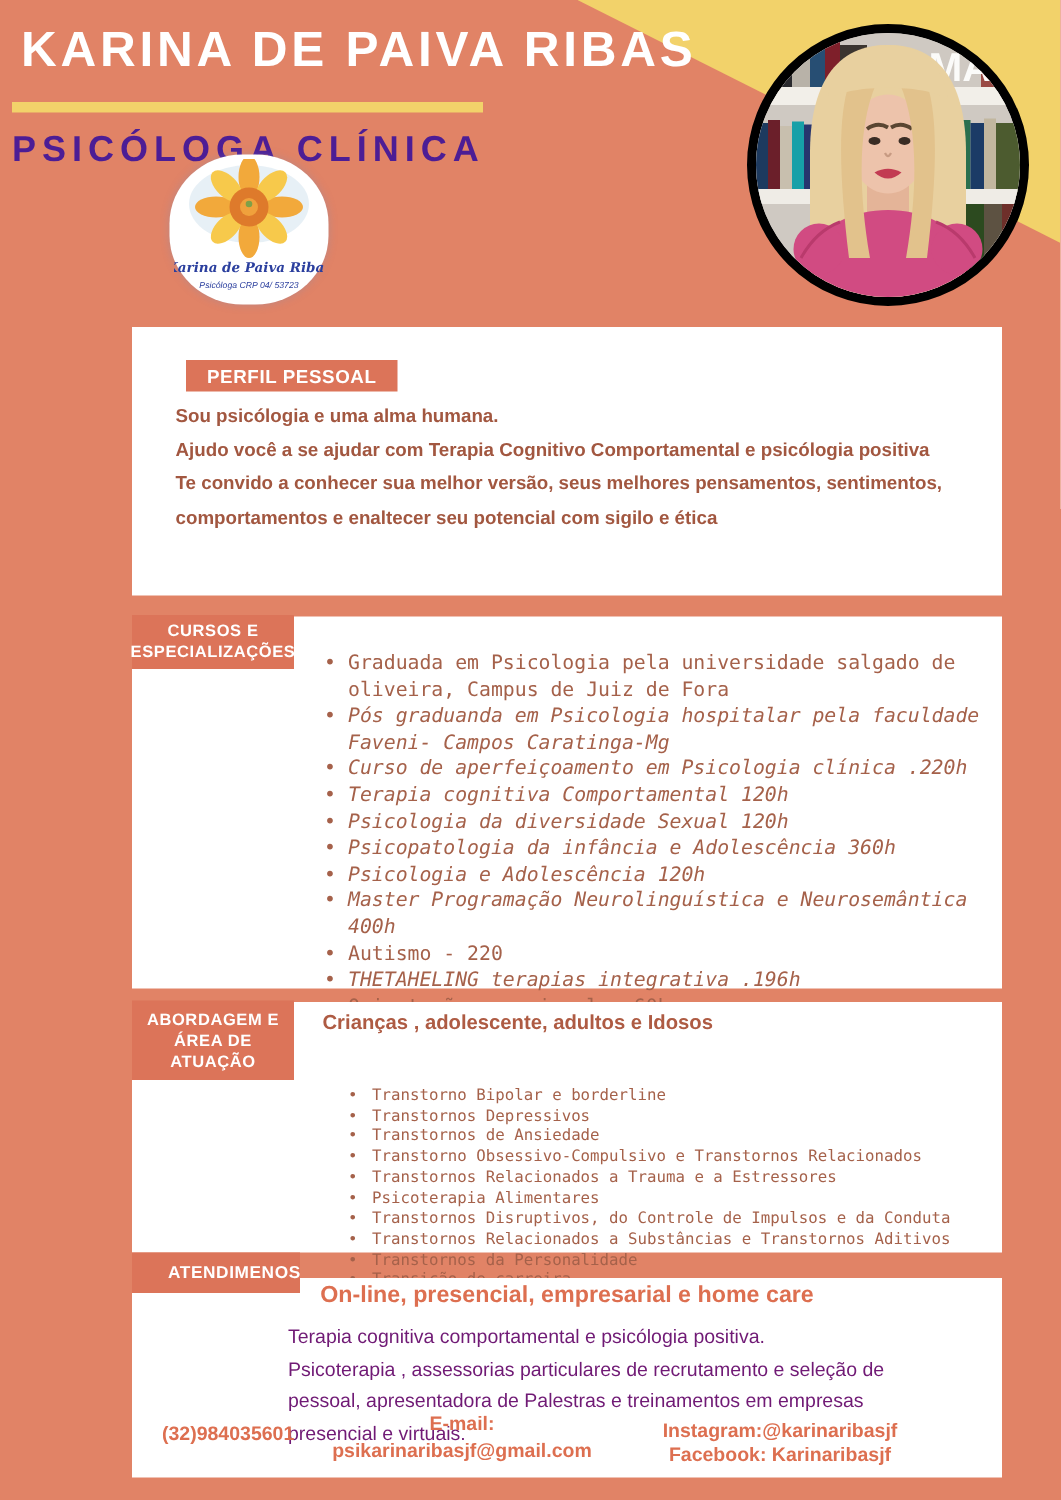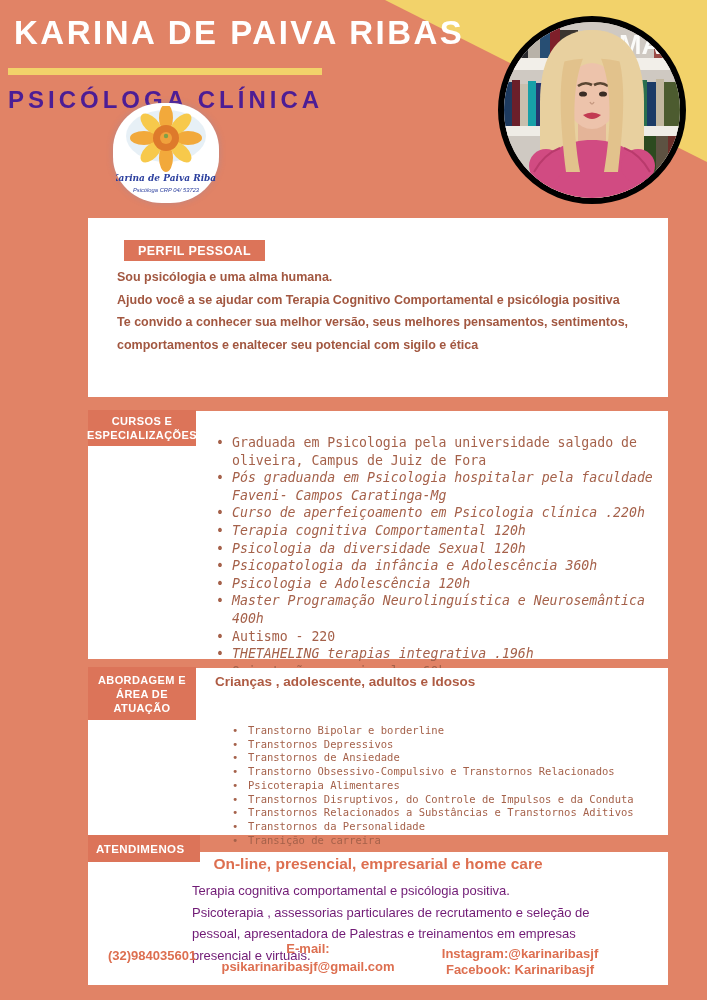--- a/index.html
+++ b/index.html
@@ -30,21 +30,21 @@
   .card.perfil{top:218px; height:179px;}
   .card.cursos{top:411px; height:248px;}
   .card.abordagem{top:668px; height:167px;}
   .card.atendimentos{top:852px; height:133px;}
   .label{position:absolute; background:#DC7459; color:#fff; font-weight:bold;
          display:flex; align-items:center; justify-content:center; text-align:center;
          white-space:pre-line; z-index:3; letter-spacing:.4px;}
   .label.perfil-l{left:4px; top:22px; width:141px; height:21px; font-size:12.5px;margin-left:32px;}
   .label.cursos-l{left:0; top:-1px; width:108px; height:36px; font-size:11px; line-height:14px;}
   .label.abordagem-l{left:0; top:-1px; width:108px; height:53px; font-size:11px; line-height:14px;}
-  .label.atend-l{left:0; top:-17px; width:112px; height:27px; font-size:11.5px; justify-content:flex-start; padding-left:8px; box-sizing:border-box;}
+  .label.atend-l{left:0; top:-17px; width:112px; height:27px; font-size:11.5px; justify-content:flex-start; padding-left:24px; box-sizing:border-box;}
   .perfil-text{position:absolute; left:29px; top:48px; width:548px; color:#A25740;
                font-size:12.5px; font-weight:bold; line-height:22.5px; white-space:pre-line;}
   ul.mono{list-style:none; margin:16px; padding:0; color:#A5614A;
           font-family:"DejaVu Sans Mono", monospace;}
   ul.mono li{position:relative; padding-left:16px;}
   ul.mono li::before{content:"•"; position:absolute; left:0; top:0;}
   ul.mono li.italic{font-style:italic;}
   .cursos-list{position:absolute; left:112px; top:7px; width:452px;
                font-size:13.2px; line-height:17.6px;}
   .abordagem-header{position:absolute; left:127px; top:6px; color:#AE5B43;
@@ -182,20 +182,21 @@
     <div class="label abordagem-l">ABORDAGEM E
 ÁREA DE
 ATUAÇÃO</div>
     <div class="abordagem-header">Crianças , adolescente, adultos e Idosos</div>
     <ul class="mono abordagem-list">
 
     <li>Transtorno Bipolar e borderline</li>
         <li>Transtornos Depressivos</li>
         <li>Transtornos de Ansiedade</li>
         <li>Transtorno Obsessivo-Compulsivo e Transtornos Relacionados</li>
+        <li>Transtornos Relacionados a Trauma e a Estressores</li>
         <li>Psicoterapia Alimentares</li>
         <li>Transtornos Disruptivos, do Controle de Impulsos e da Conduta</li>
         <li>Transtornos Relacionados a Substâncias e Transtornos Aditivos</li>
         <li>Transtornos da Personalidade</li>
         <li>Transição de carreira</li>
       </ul>
   </section>
 
   <section class="card atendimentos">
     <div class="label atend-l">ATENDIMENOS</div>

